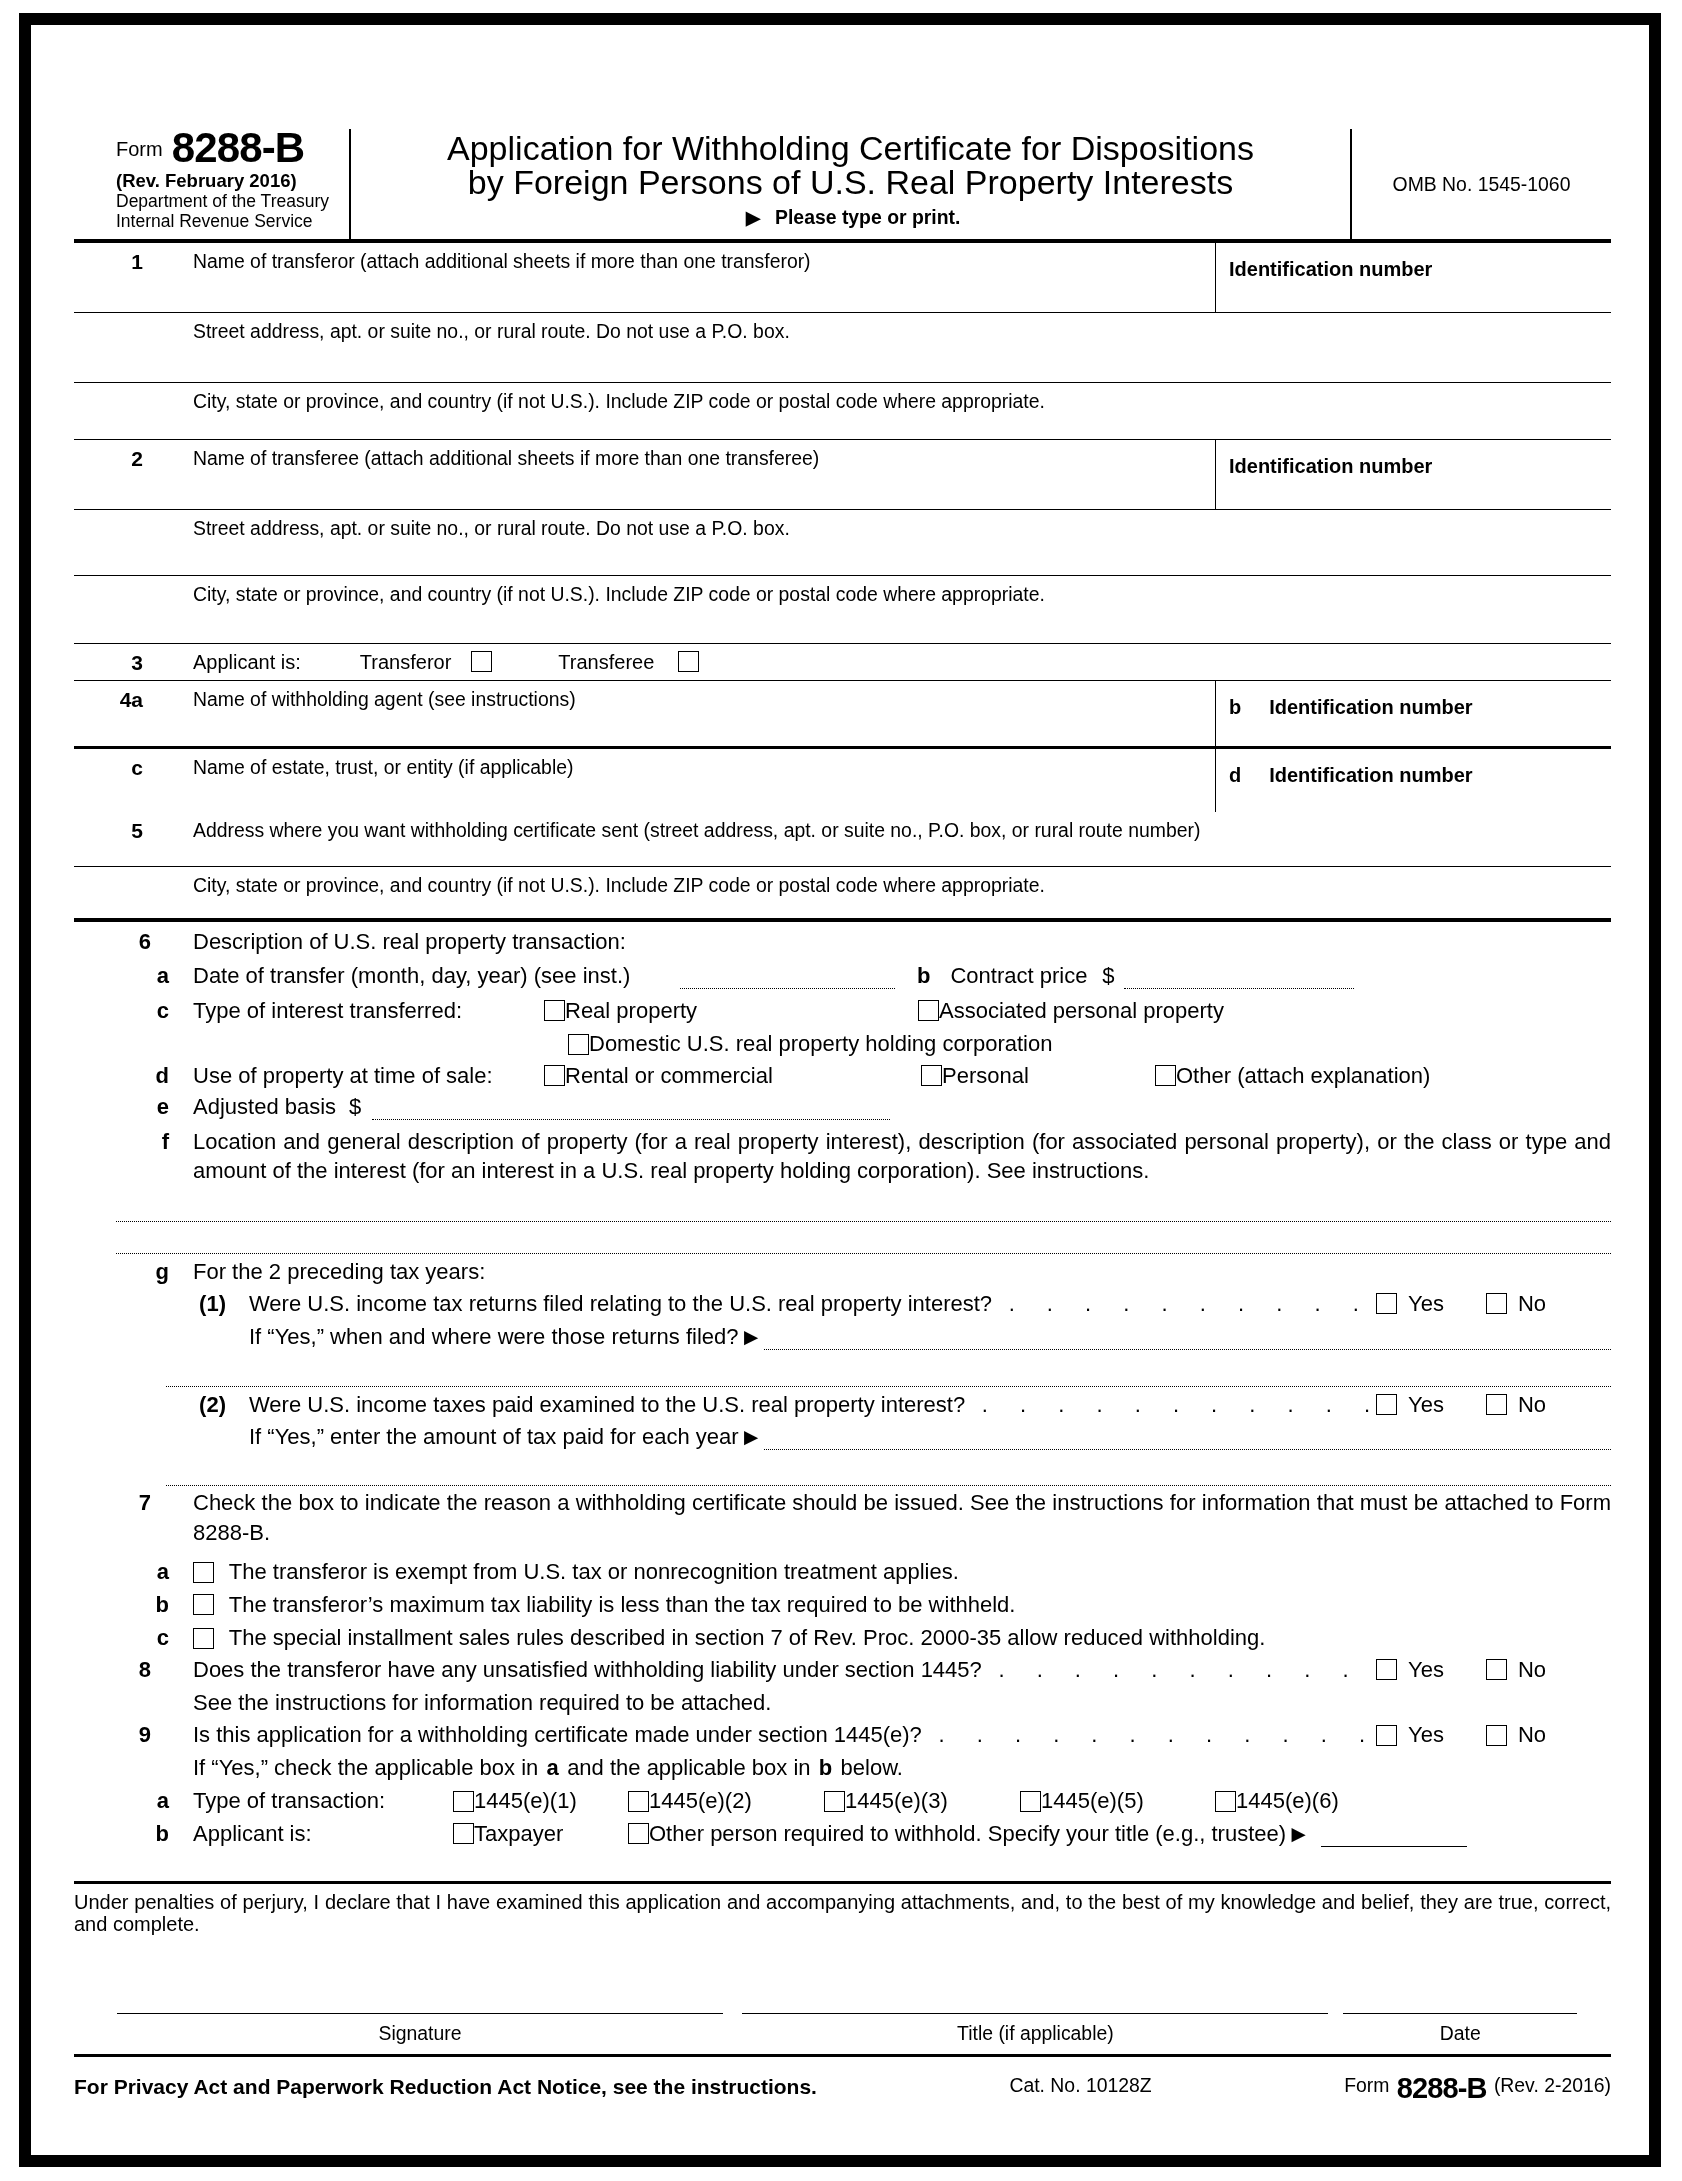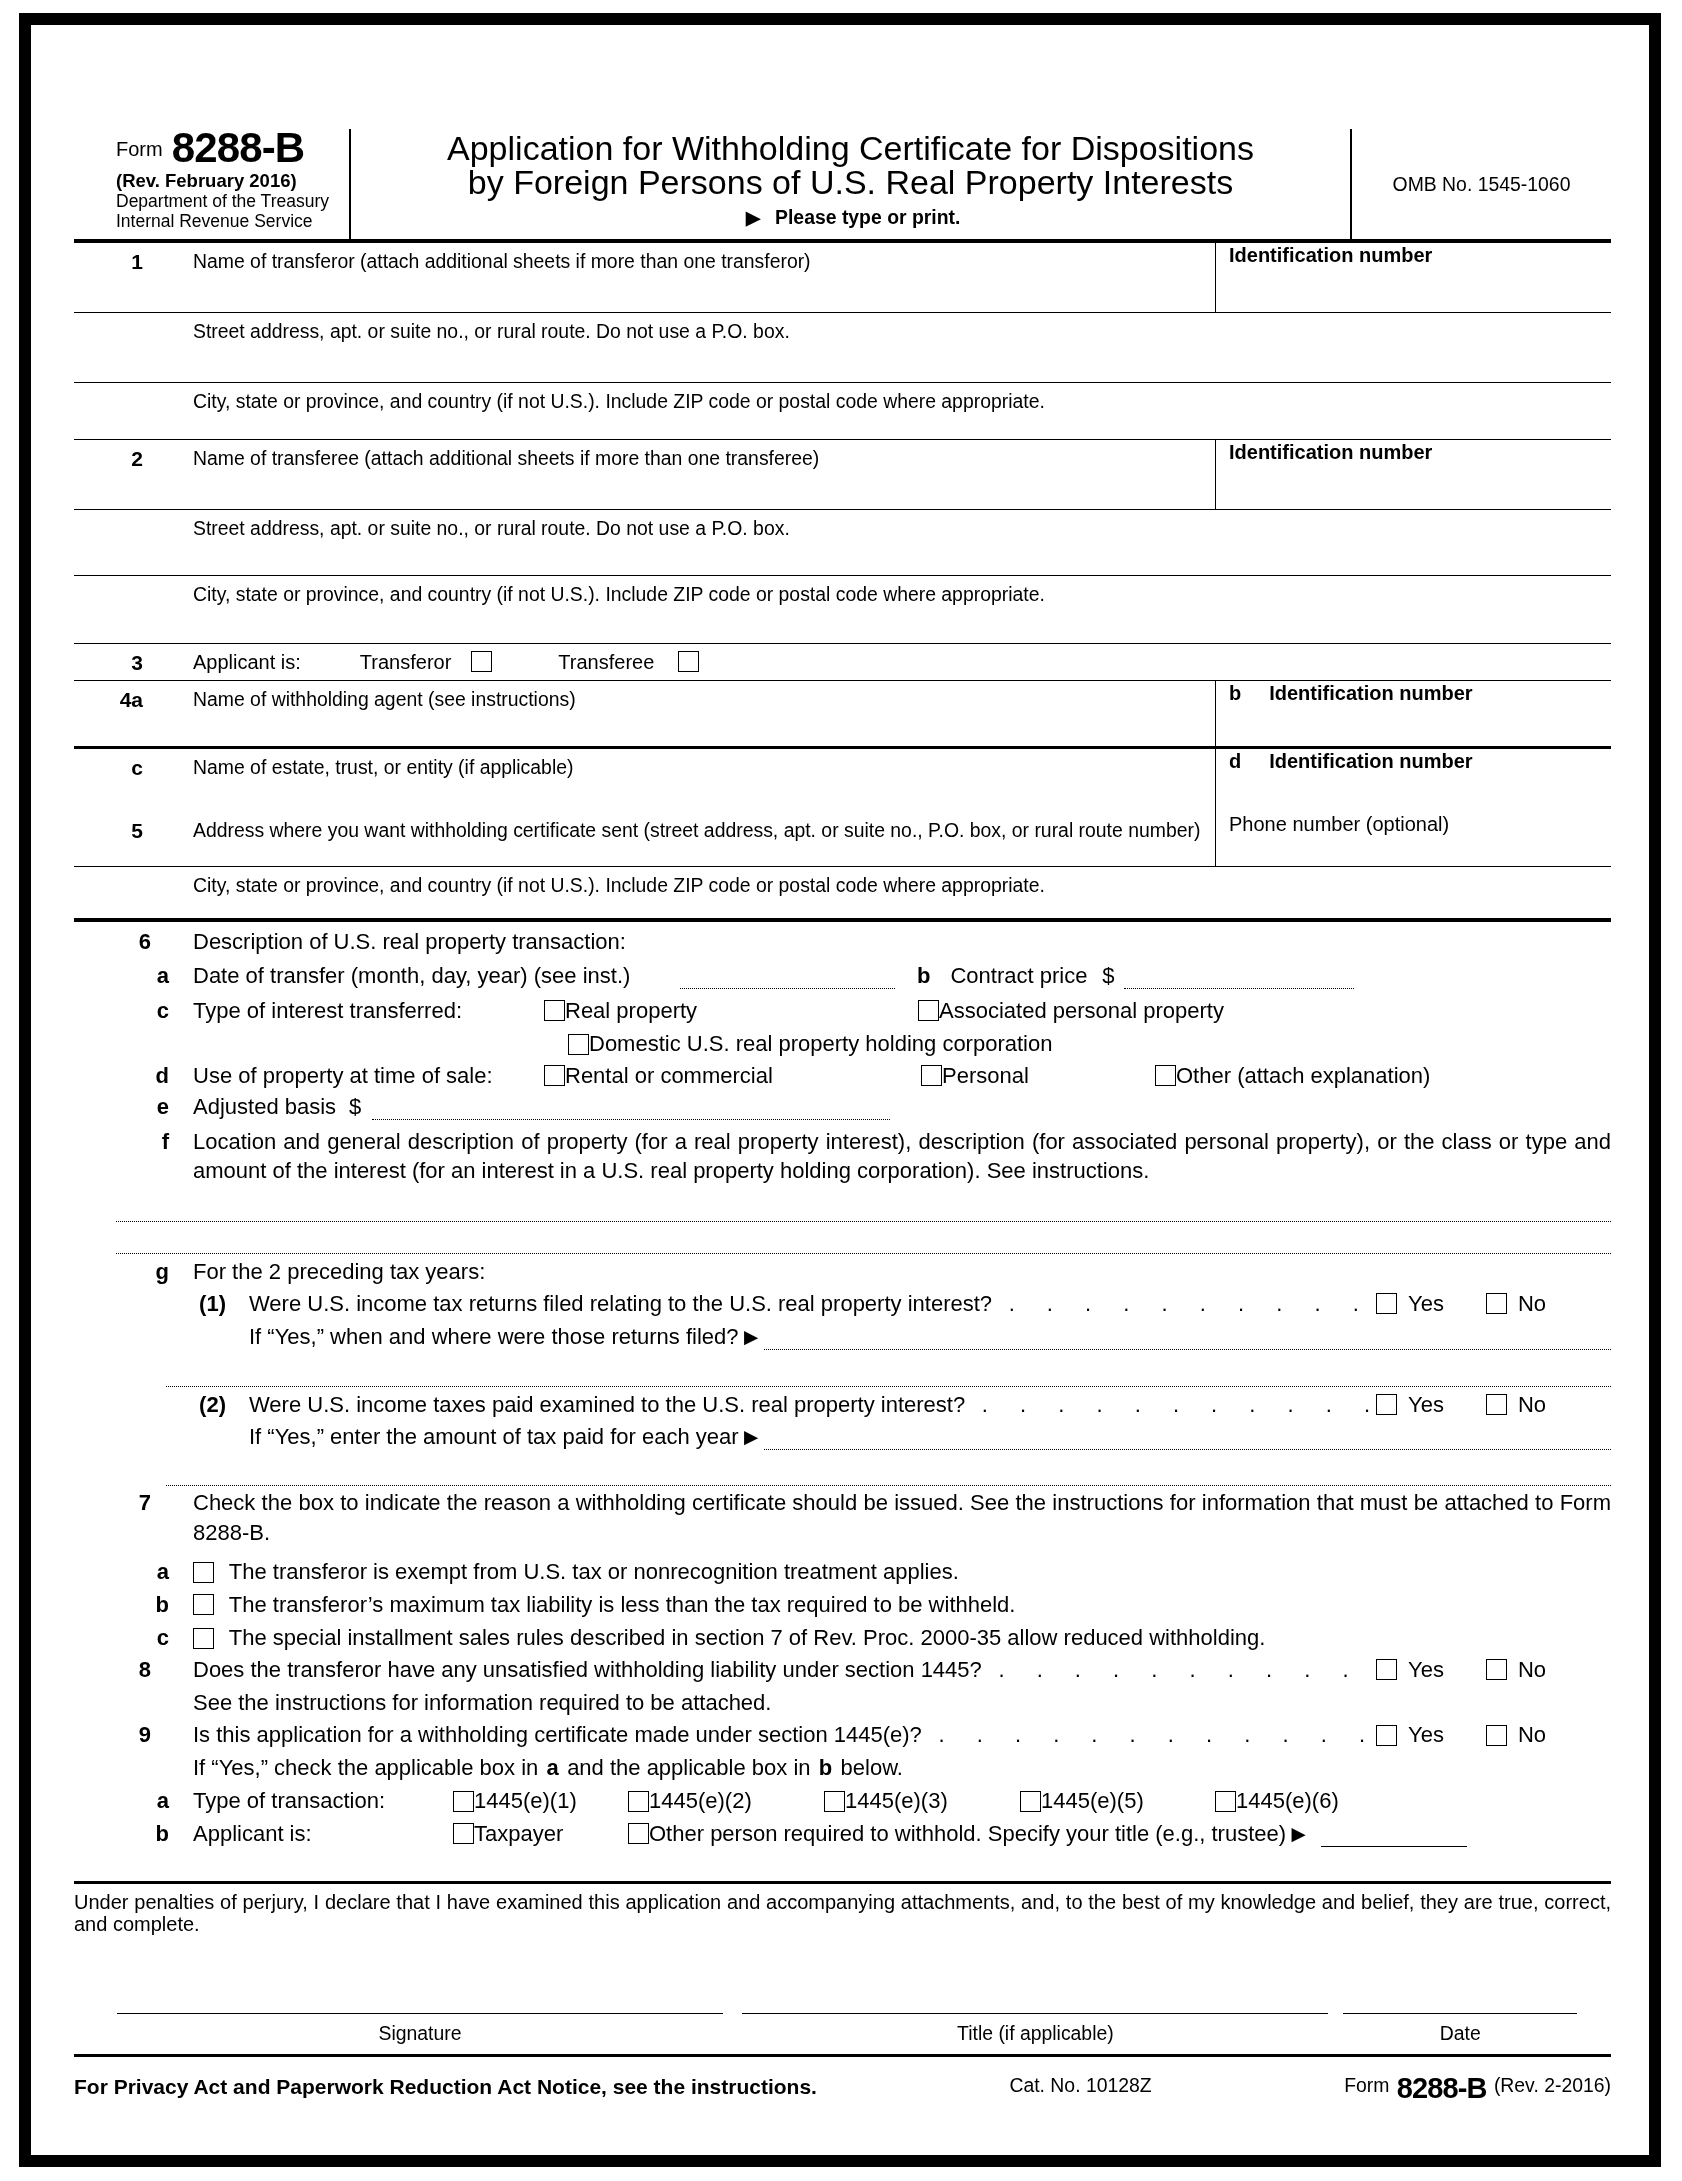--- a/index.html
+++ b/index.html
@@ -25,21 +25,21 @@
   .hdr-center { text-align: center; padding-top: 1.8px; }
   .title { font-size: 34px; font-weight: 400; line-height: 34px; }
   .type-print { font-size: 19.4px; font-weight: 700; margin-top: 7.4px; display: flex; justify-content: center; gap: 9.2px; align-items: center; }
   .hdr-right { border-left: 2.8px solid #000; display: flex; align-items: center; justify-content: center; font-size: 19.4px; }
 
   
   .frow { position: relative; display: flex; border-bottom: 1.8px solid #000; }
   .fnum { flex: none; width: 69px; text-align: right; font-weight: 700; font-size: 21px; padding-top: 7.4px; }
   .flbl { margin-left: 50px; font-size: 19.4px; padding-top: 7.4px; }
   .flbl-only { margin-left: 119px; font-size: 19.4px; padding-top: 7.4px; }
-  .idcell { position: absolute; right: 0; top: 0; bottom: 0; width: 396px; border-left: 1.8px solid #000; padding: 1px 0 0 13px; font-size: 20px; font-weight: 700; display: flex; gap: 28px; }
+  .idcell { position: absolute; right: 0; top: 0; bottom: 0; width: 396px; border-left: 1.8px solid #000; padding: 15px 0 0 13px; font-size: 20px; font-weight: 700; display: flex; gap: 28px; }
   .idcell.plain { font-weight: 400; }
   .noborder { border-bottom: none; }
   .thickline { border-bottom: 4.6px solid #000; }
   .h74 { height: 70px; } .h60 { height: 57px; } .h70 { height: 66px; } .h72 { height: 68px; }
   .h38 { height: 37px; } .h4a { height: 68px; border-bottom: 3.7px solid #000; } .h68 { height: 63px; } .h58 { height: 55px; } .h55 { height: 55px; }
   .cb { display: inline-block; flex: none; width: 21px; height: 21px; border: 1.8px solid #000; background: #fff; }
   .r3lbl { font-size: 20px; padding-top: 7.4px; }
   .r3 .cb { margin-top: 7.4px; }
 
   
@@ -160,23 +160,20 @@
       <span class="flbl">Name of estate, trust, or entity (if applicable)</span>
       <span class="idcell">
         <span>d</span>
         <span>Identification number</span>
       </span>
     </div>
 
     <div class="frow h58">
       <span class="fnum">5</span>
       <span class="flbl">Address where you want withholding certificate sent (street address, apt. or suite no., P.O. box, or rural route number)</span>
-      <span class="idcell plain">
-          <span>Phone number (optional)</span>
-        </span>
     </div>
     <div class="frow h55 thickline">
       <span class="flbl-only">City, state or province, and country (if not U.S.). Include ZIP code or postal code where appropriate.</span>
     </div>
 
     <div class="sec">
 
       <div class="srow" style="margin-top:5.5px">
         <span class="cnum">6</span>
         <span class="ml46">Description of U.S. real property transaction:</span>

